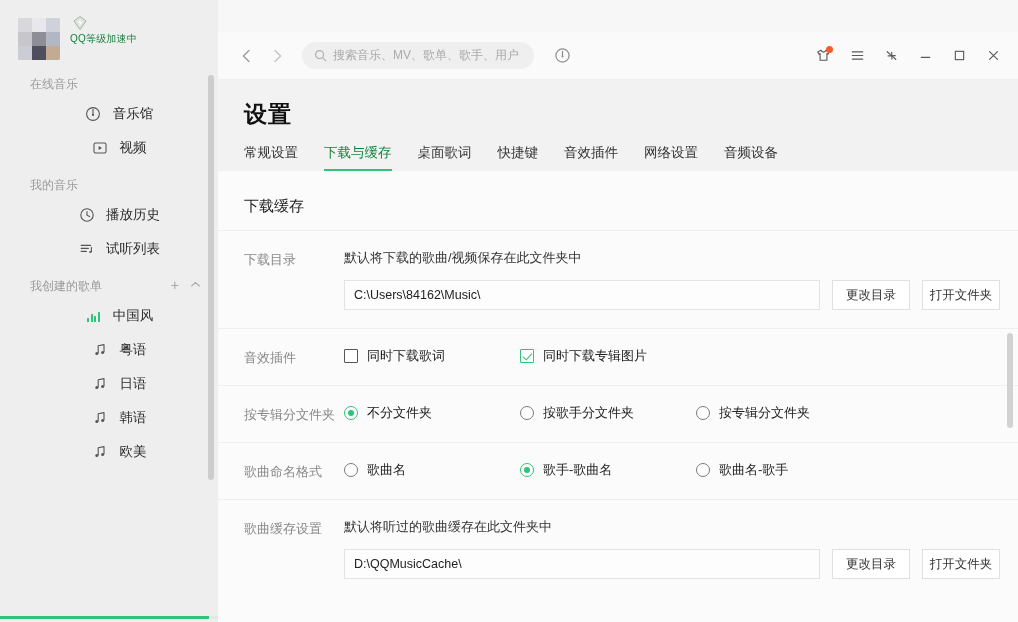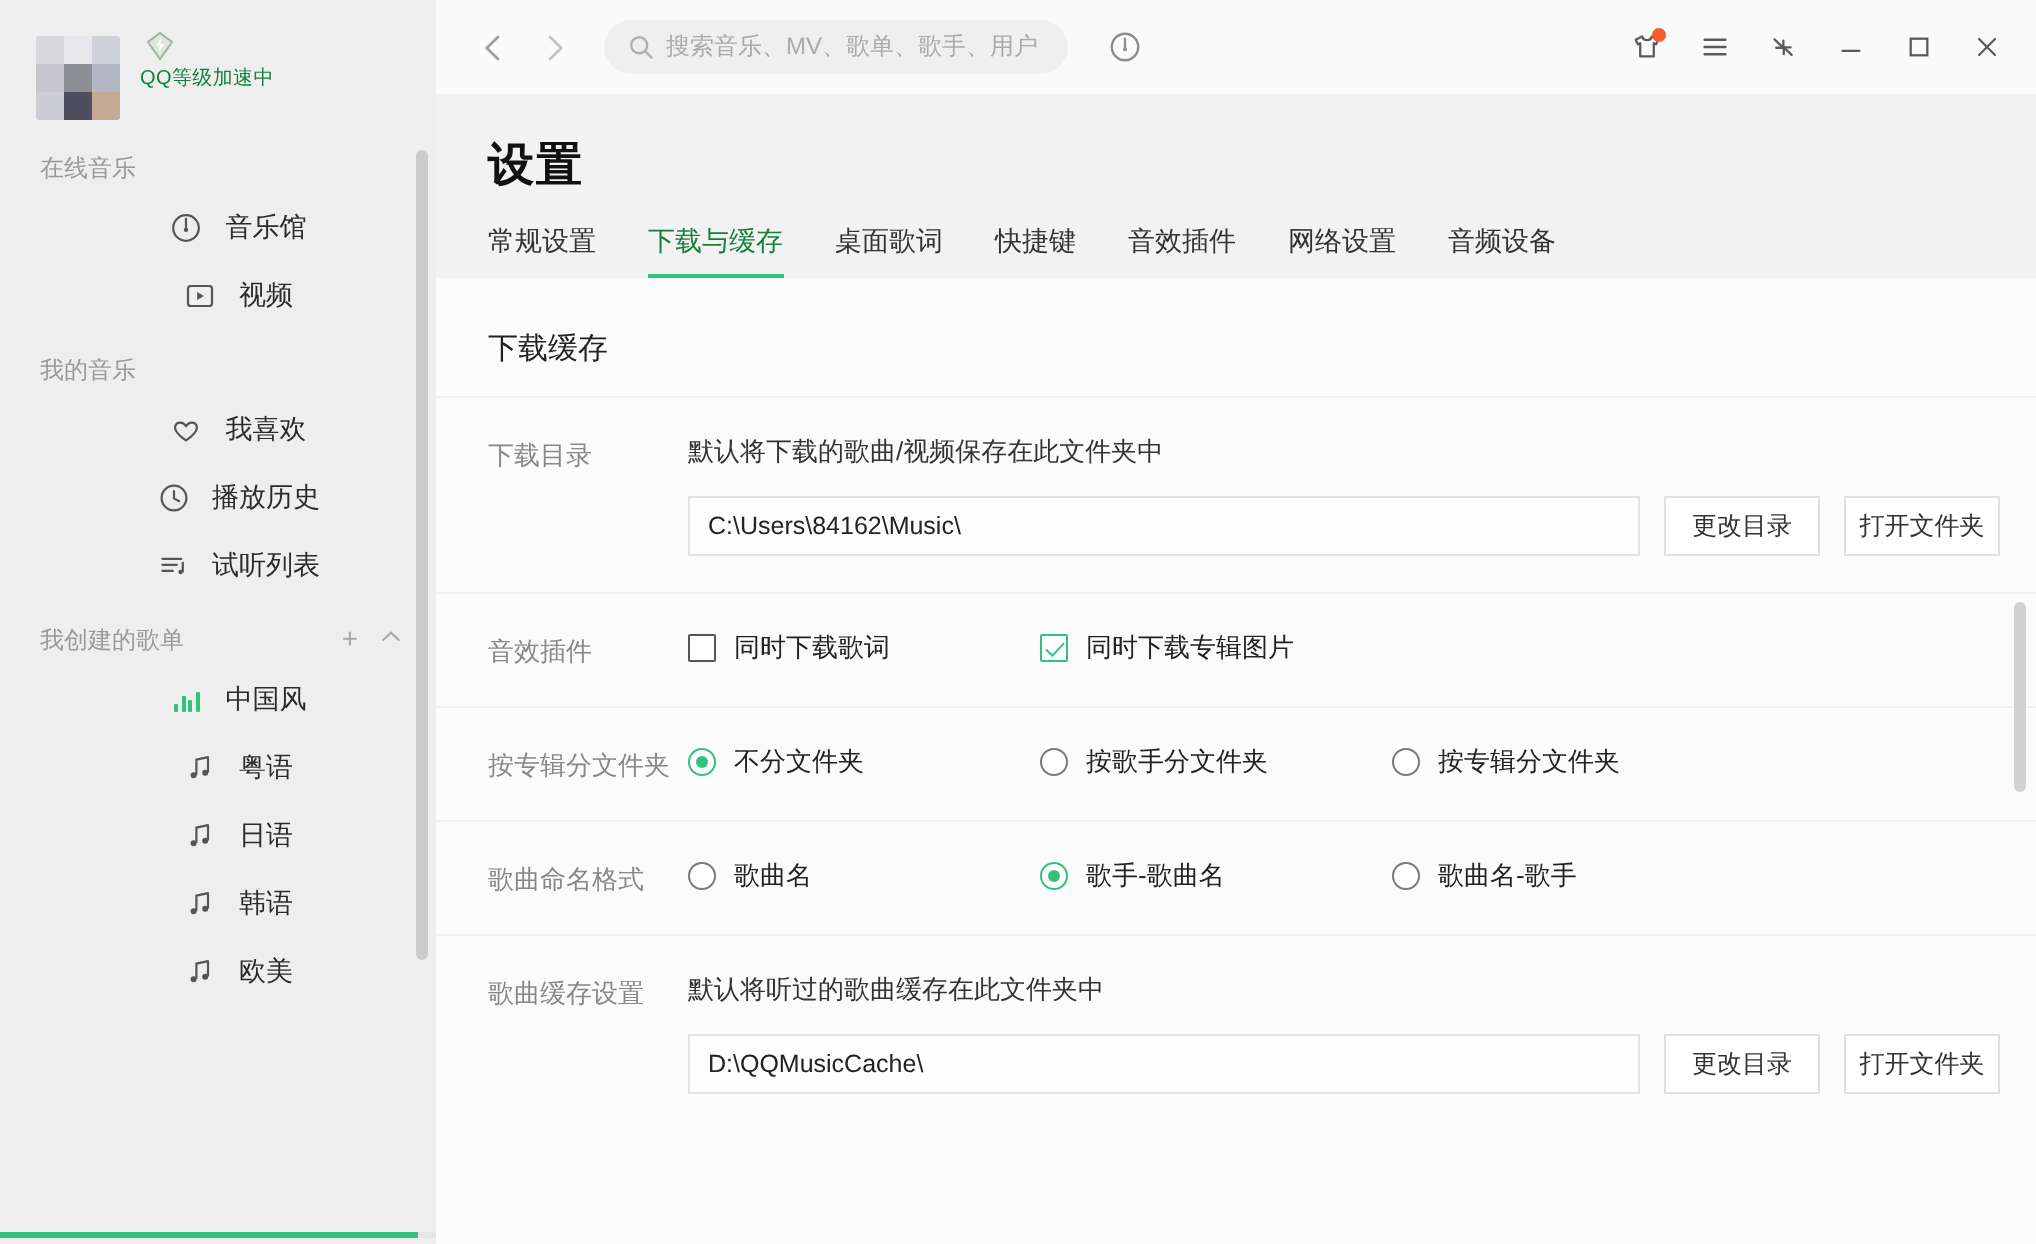--- a/index.html
+++ b/index.html
@@ -41,21 +41,21 @@
   }
   .user-label {
     font-size: 10px; color: #15803d;
     white-space: nowrap; letter-spacing: .2px;
   }
 
   .nav-group-title {
     font-size: 12px; color: #9a9a9a;
     padding: 4px 0 4px 20px;
     margin-top: 8px;
-    display: flex; align-items: flex-start;
+    display: flex; align-items: flex-start; margin-left: 10px;
   }
   .nav-group-title .gt-label { flex: 1; }
   .gt-actions { display: flex; gap: 10px; padding-right: 16px; color: #a8a8a8; }
   .gt-actions span { cursor: pointer; line-height: 1; font-size: 14px; }
 
   .nav-item {
     display: flex; align-items: center;
     height: 34px; padding-left: 20px;
     font-size: 13.5px; color: #2b2b2b;
     cursor: pointer;
@@ -80,21 +80,21 @@
   }
   .play-progress {
     position: absolute; left: 0; bottom: 3px;
     width: 218px; height: 3px; background: #e6e6e6;
   }
   .play-progress > i {
     display: block; height: 3px; background: #31c27c;
   }
 
   
-  .main { position: relative; flex: 1; height: 574px; background: #f7f7f7; }
+  .main { position: relative; flex: 1; height: 574px; background: #f7f7f7; margin-top: 32px; }
 
   .titlebar {
     height: 48px; background: #fafafa;
     display: flex; align-items: center;
     padding: 0 10px 0 14px;
     border-bottom: 1px solid #f0f0f0;
   }
   .navbtn {
     width: 30px; height: 30px;
     display: flex; align-items: center; justify-content: center;
@@ -277,28 +277,20 @@
       </span>
       <span>视频</span>
     </div>
 
     <div class="nav-group-title">
       <span class="gt-label">我的音乐</span>
     </div>
     <div class="nav-item">
       <span class="nav-ico">
         <svg width="16" height="16" viewBox="0 0 16 16" fill="none" stroke="#555" stroke-width="1.1">
-          <path d="M8 13.2 C2.6 9.4 2 7.2 2.8 5.6 C3.7 3.8 6.4 3.8 8 6 C9.6 3.8 12.3 3.8 13.2 5.6 C14 7.2 13.4 9.4 8 13.2Z"></path>
-        </svg>
-      </span>
-      <span>我喜欢</span>
-    </div>
-    <div class="nav-item">
-      <span class="nav-ico">
-        <svg width="16" height="16" viewBox="0 0 16 16" fill="none" stroke="#555" stroke-width="1.1">
           <circle cx="8" cy="8" r="6.2"></circle>
             <path d="M8 4.6 V8.2 L10.6 9.6" stroke-linecap="round"></path>
         </svg>
       </span>
       <span>播放历史</span>
     </div>
     <div class="nav-item">
       <span class="nav-ico">
         <svg width="16" height="16" viewBox="0 0 16 16" fill="none" stroke="#555" stroke-width="1.1">
           <path d="M2.2 4.4 h9.4 M2.2 7.4 h7.2 M2.2 10.4 h5.2" stroke-linecap="round"></path>

